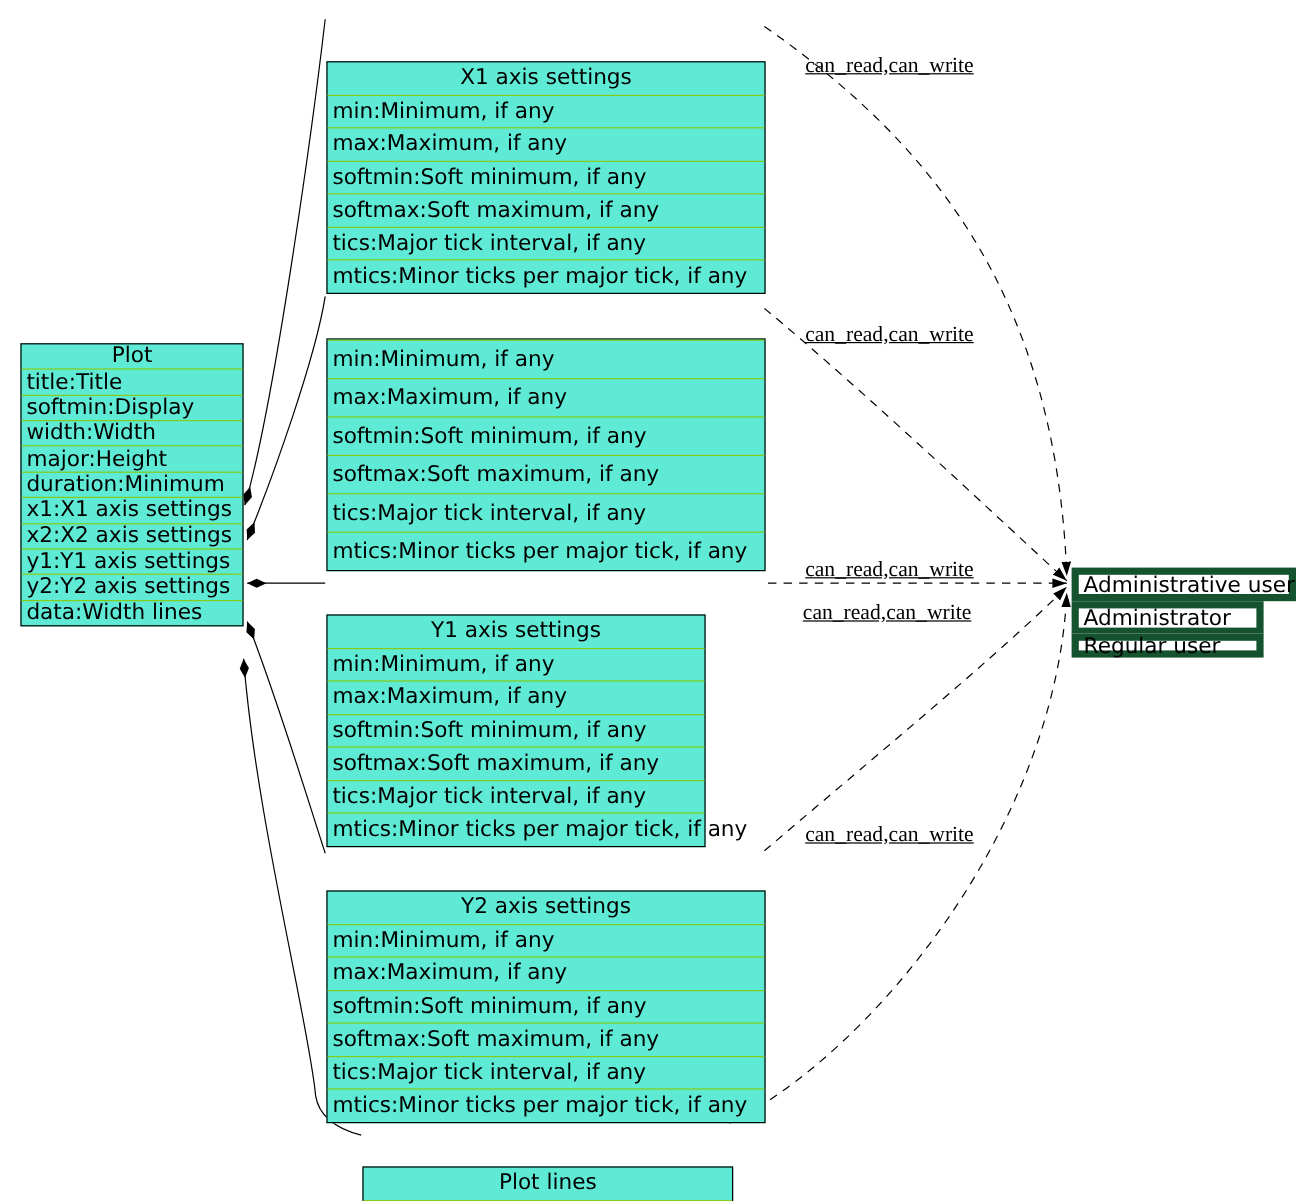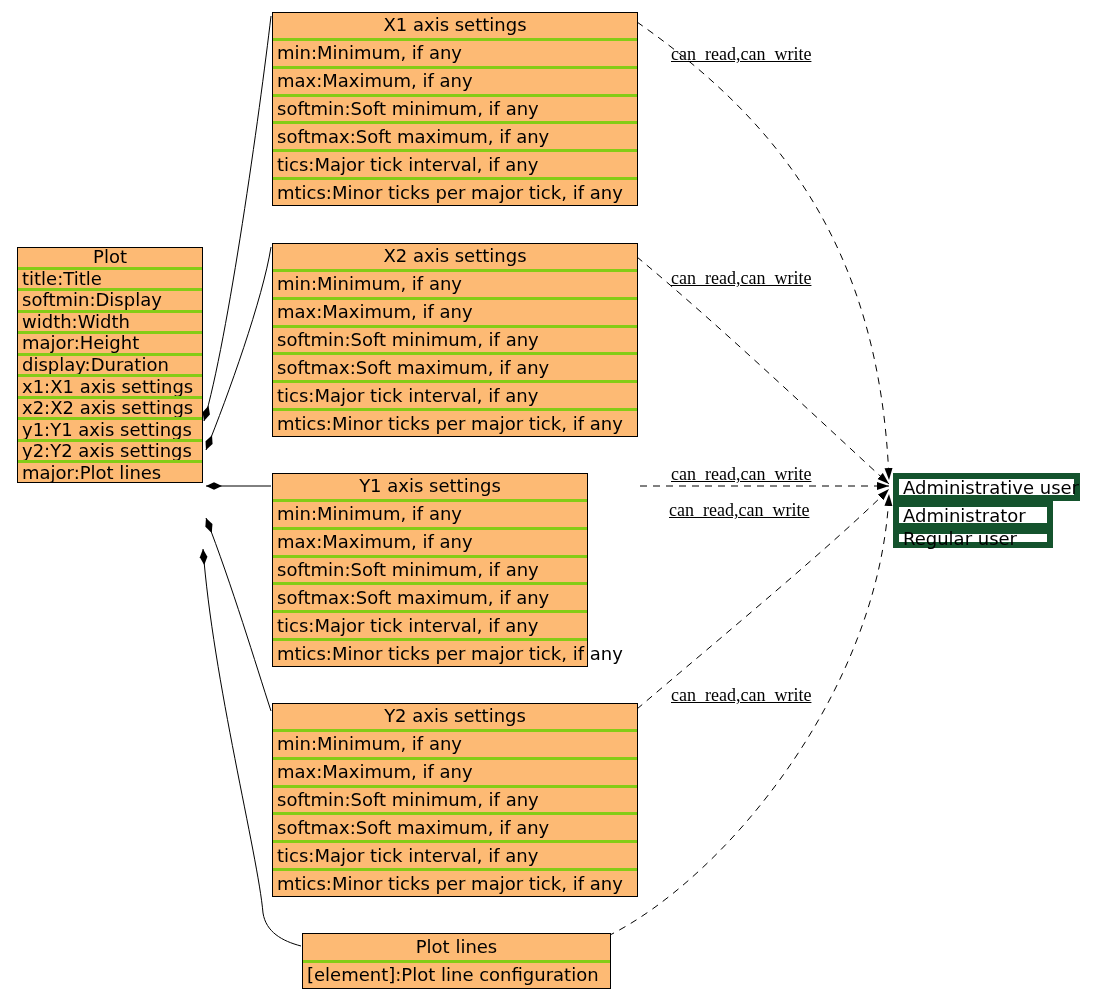--- a/index.html
+++ b/index.html
@@ -1,23 +1,23 @@
 <!DOCTYPE html>
 <html><head>
 <meta charset="utf-8">
 <style>
   html,body{margin:0;padding:0;background:#ffffff;}
   body{position:relative;width:1096px;height:1001px;overflow:hidden;
        font-family:"DejaVu Sans",sans-serif;color:#000;}
   #edges{position:absolute;left:0;top:0;width:1096px;height:1001px;}
-  .box{position:absolute;border:1px solid #000;background:#fdba74;
+  .box{position:absolute;border:1px solid #000;background:#5eead4;
        box-sizing:border-box;display:flex;flex-direction:column;
-       font-size:18px;line-height:1;white-space:nowrap;}
+       font-size:18px;line-height:1;white-space:nowrap;margin-top:39px;}
   .hdr{flex:1;display:flex;align-items:center;justify-content:center;}
-  .row{flex:1;display:flex;align-items:center;border-top:3px solid #84cc16;
+  .row{flex:1;display:flex;align-items:center;border-top:1px solid #84cc16;
        padding-left:4px;text-align:center;}
   .ubox{position:absolute;border:6px solid #14532d;background:#fff;
         box-sizing:border-box;display:flex;align-items:center;
         padding-left:4px;font-size:18px;white-space:nowrap;}
   .elabel{position:absolute;font-family:"Liberation Serif","DejaVu Serif",serif;
           font-size:18px;line-height:22px;white-space:nowrap;text-decoration:underline;}
 </style>
 </head>
 <body>
 
@@ -43,40 +43,39 @@
   <path d="M 637,709 C 725,634 835,543 889,489" fill="none" stroke="#000" stroke-width="1" stroke-dasharray="7,6" marker-end="url(#ar)"></path>
   <path d="M 608,936 C 725,878 880,690 889,494" fill="none" stroke="#000" stroke-width="1" stroke-dasharray="7,6" marker-end="url(#ar)"></path>
 </svg>
 
 <div class="box" style="left:17px;top:247px;width:186px;height:236px">
   <div class="hdr">Plot</div>
   <div class="row">title:Title</div>
   <div class="row">softmin:Display</div>
   <div class="row">width:Width</div>
   <div class="row">major:Height</div>
-  <div class="row">display:Duration</div>
+  <div class="row">duration:Minimum</div>
   <div class="row">x1:X1 axis settings</div>
   <div class="row">x2:X2 axis settings</div>
   <div class="row">y1:Y1 axis settings</div>
   <div class="row">y2:Y2 axis settings</div>
-  <div class="row">major:Plot lines</div>
+  <div class="row">data:Width lines</div>
 </div>
 
 <div class="box" style="left:272px;top:12px;width:366px;height:194px">
   <div class="hdr">X1 axis settings</div>
   <div class="row">min:Minimum, if any</div>
   <div class="row">max:Maximum, if any</div>
   <div class="row">softmin:Soft minimum, if any</div>
   <div class="row">softmax:Soft maximum, if any</div>
   <div class="row">tics:Major tick interval, if any</div>
   <div class="row">mtics:Minor ticks per major tick, if any</div>
 </div>
 
 <div class="box" style="left:272px;top:243px;width:366px;height:194px">
-  <div class="hdr">X2 axis settings</div>
   <div class="row">min:Minimum, if any</div>
   <div class="row">max:Maximum, if any</div>
   <div class="row">softmin:Soft minimum, if any</div>
   <div class="row">softmax:Soft maximum, if any</div>
   <div class="row">tics:Major tick interval, if any</div>
   <div class="row">mtics:Minor ticks per major tick, if any</div>
 </div>
 
 <div class="box" style="left:272px;top:473px;width:316px;height:194px">
   <div class="hdr">Y1 axis settings</div>

